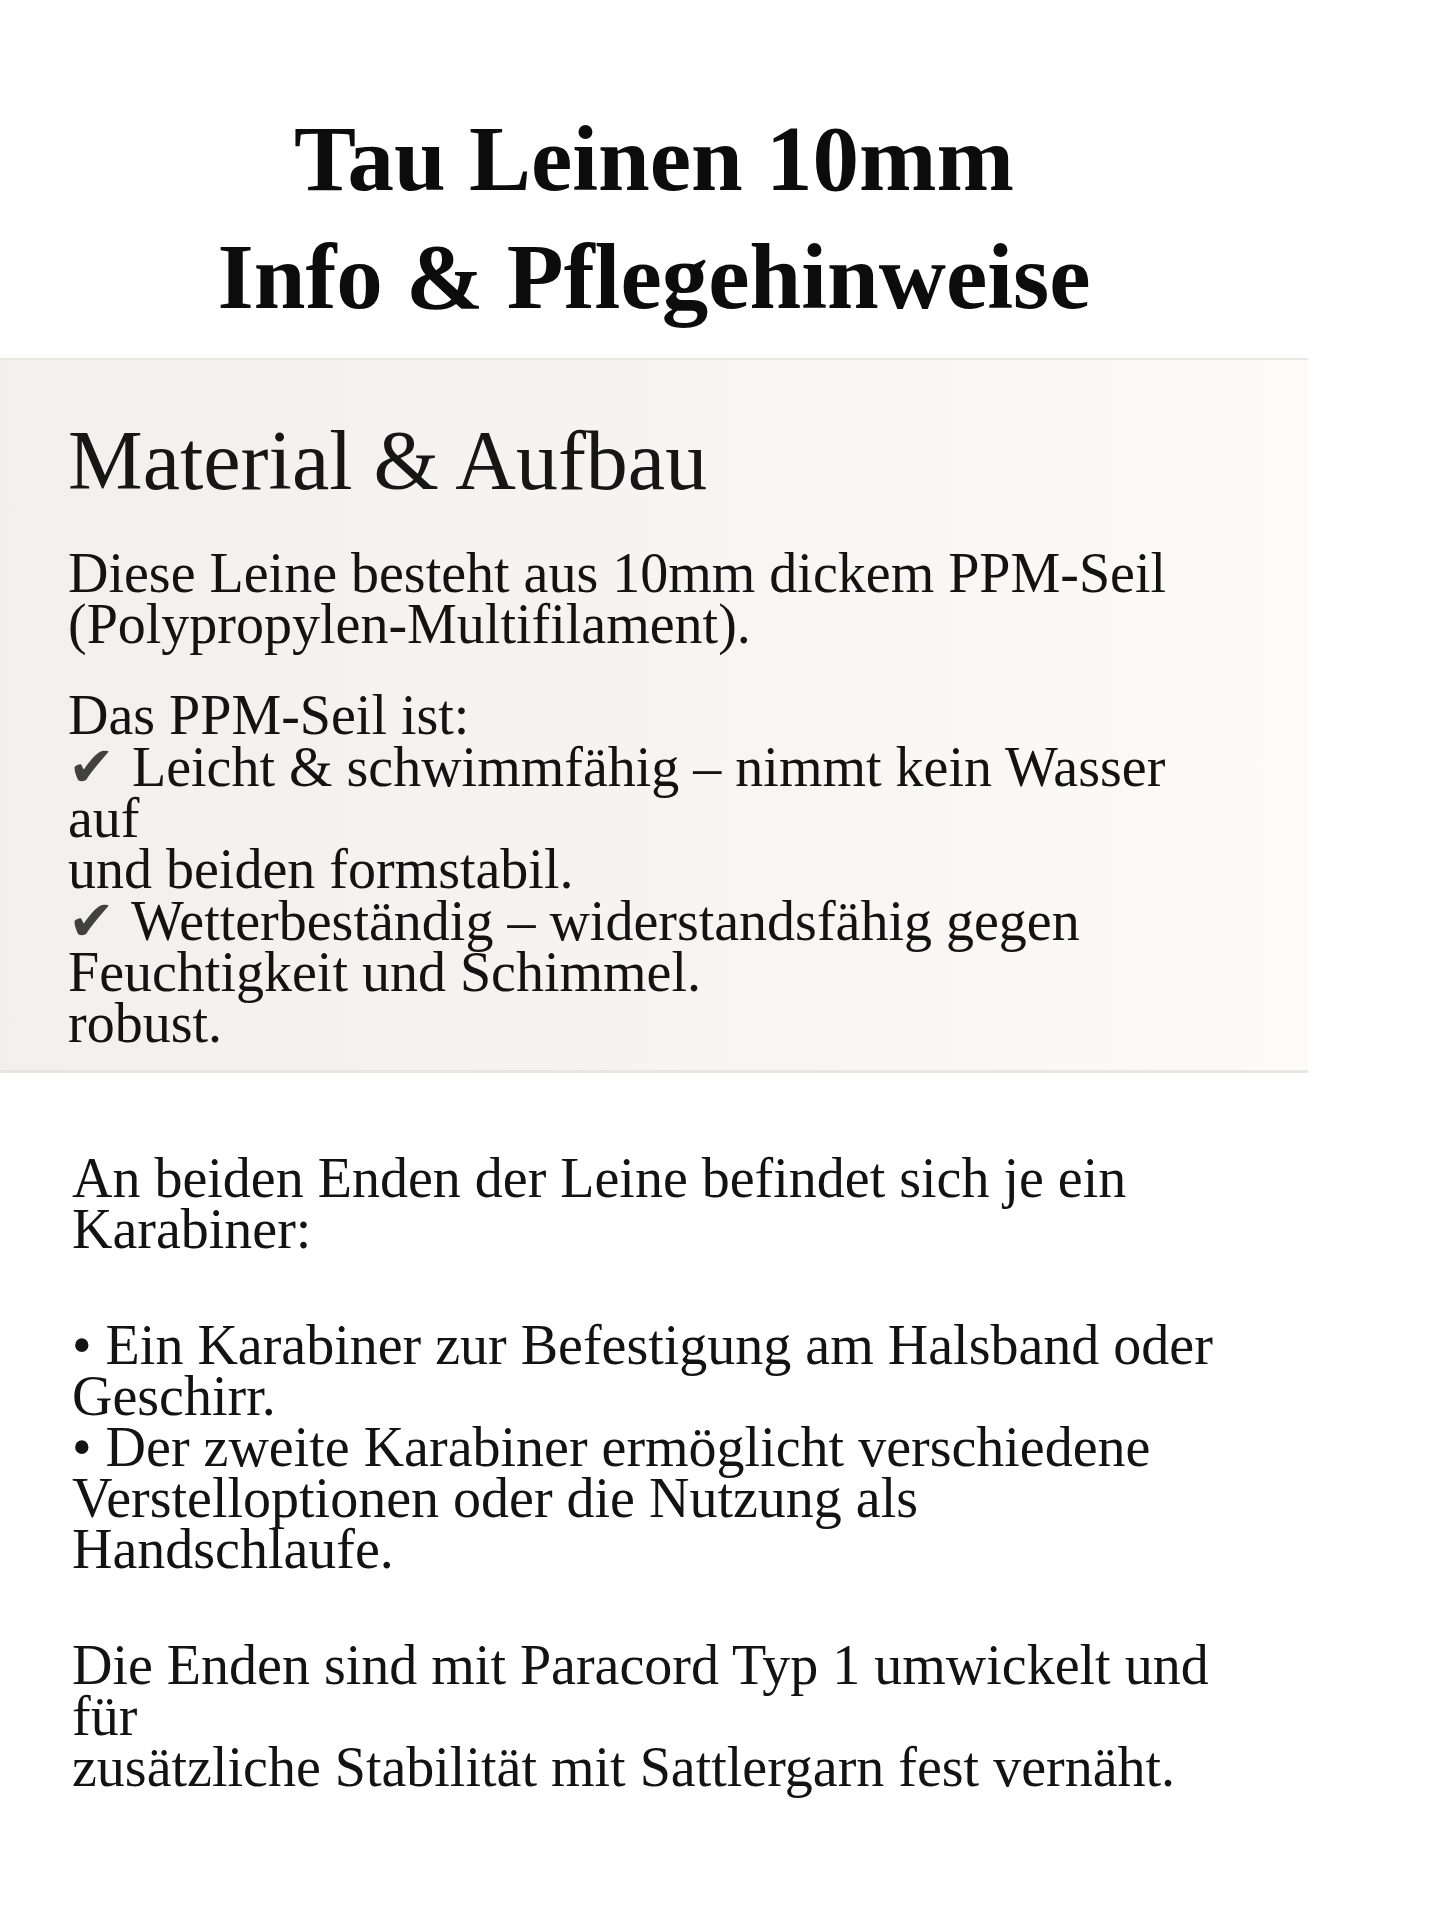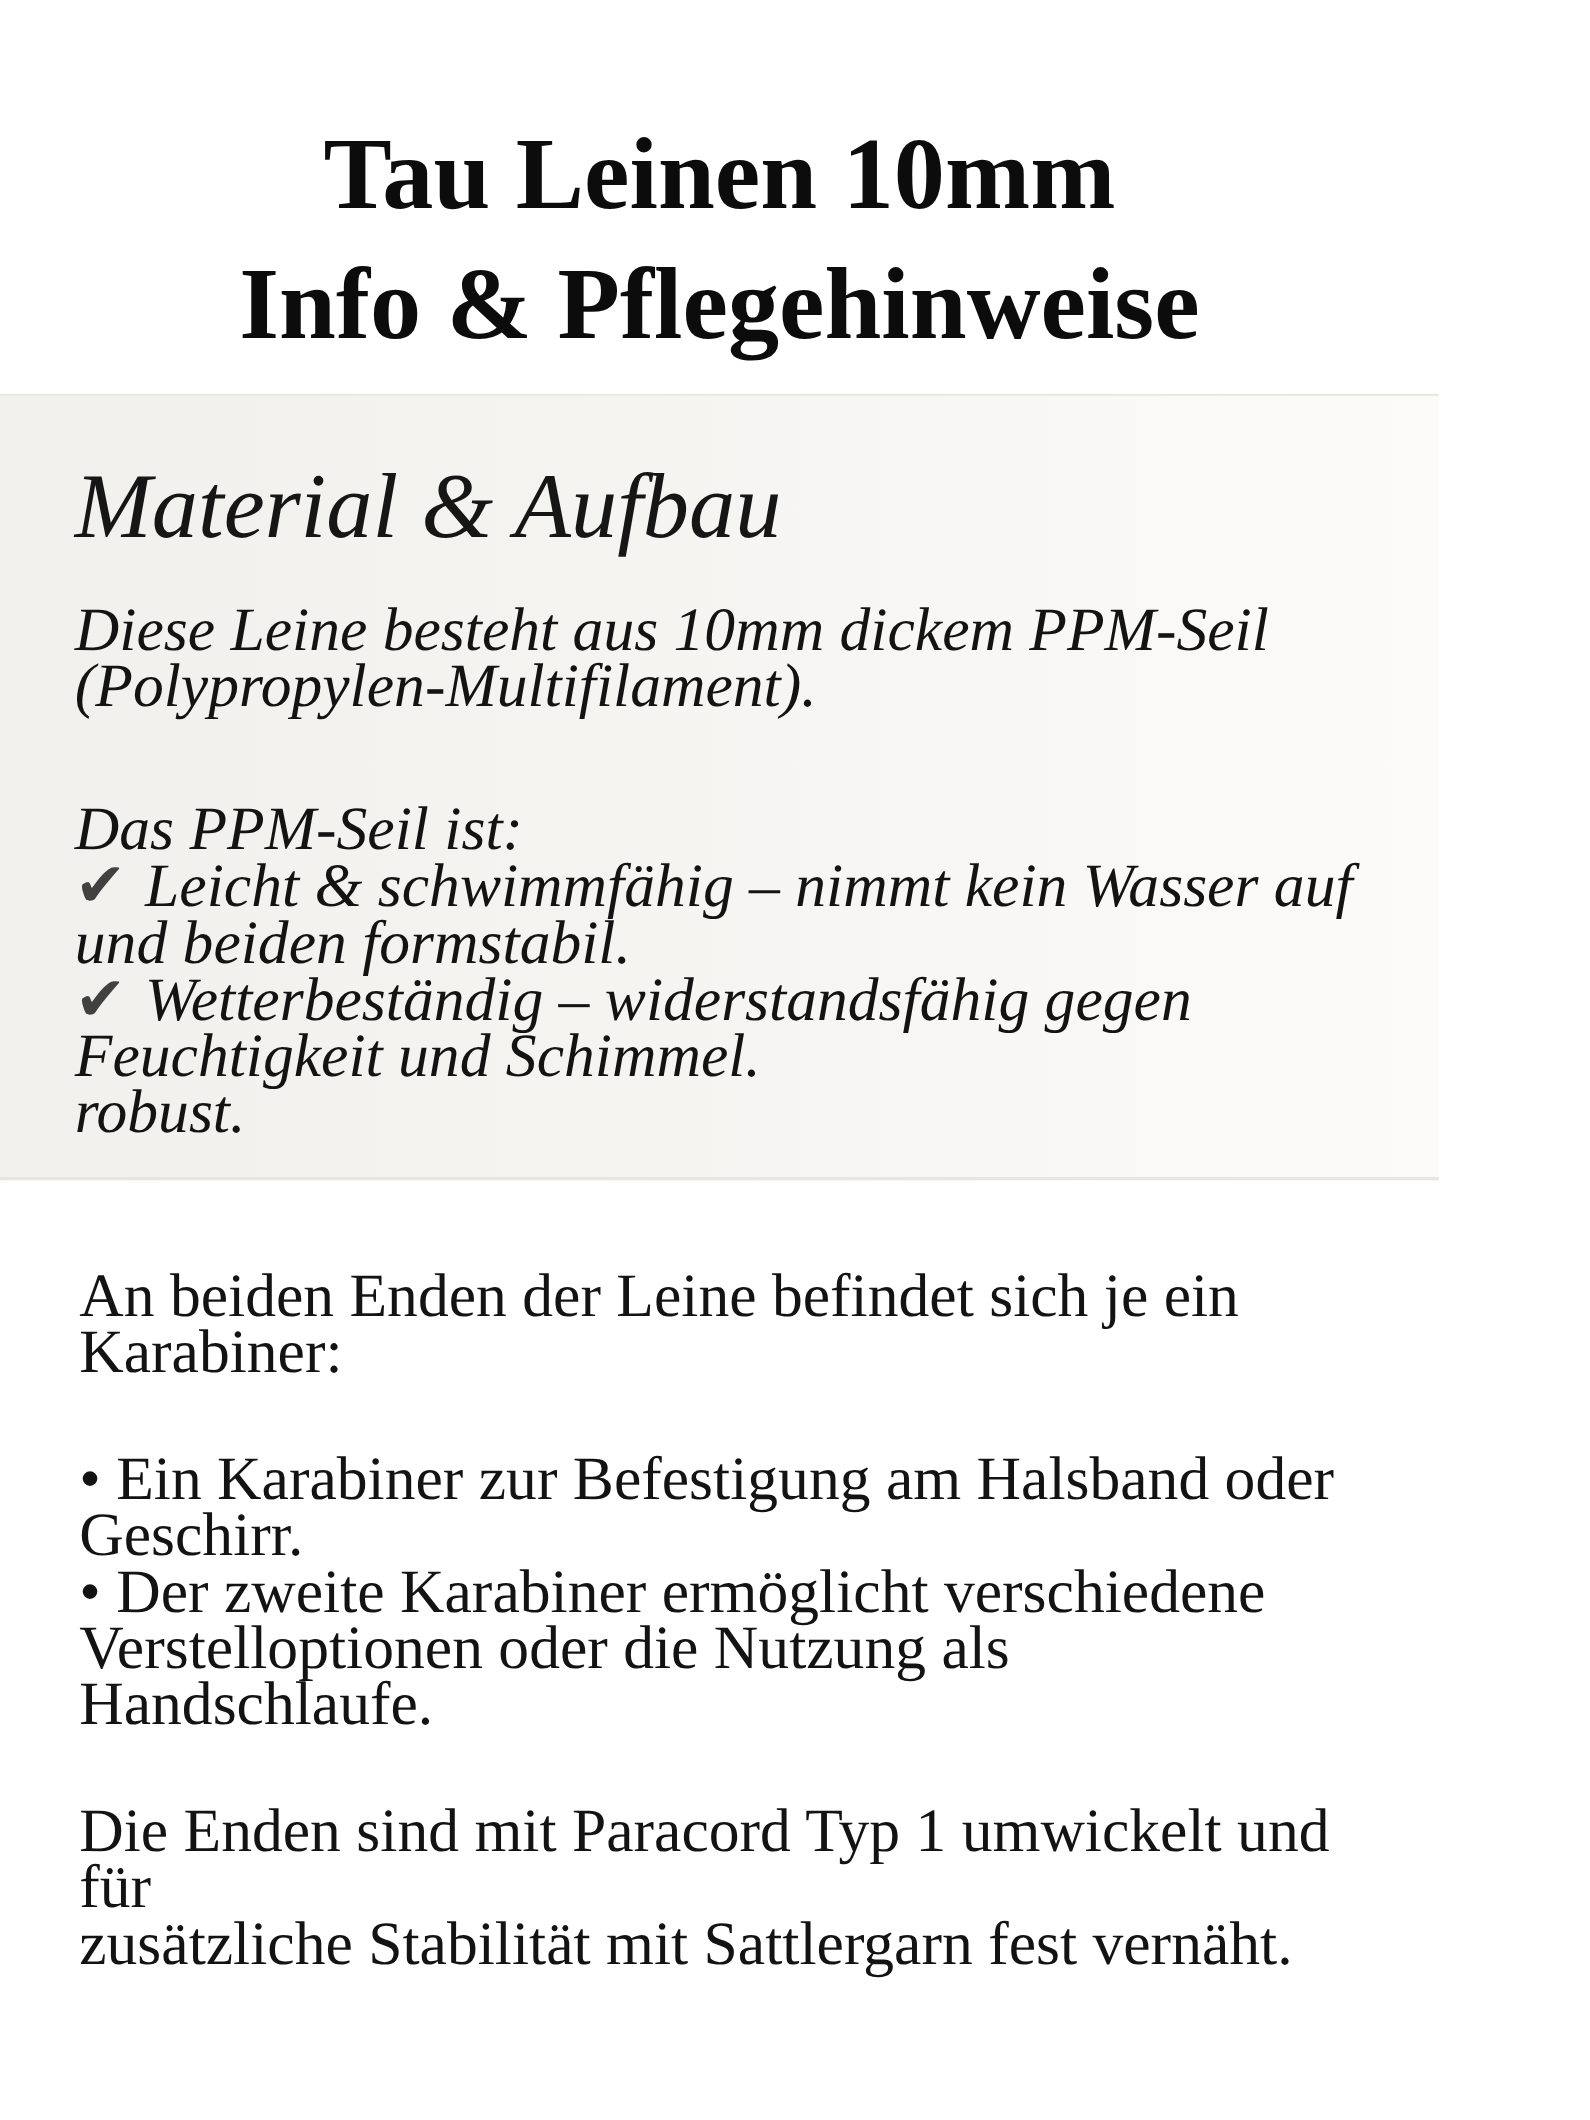--- a/index.html
+++ b/index.html
@@ -21,32 +21,31 @@
     color: #0c0c0c;
   }
   .panel {
     margin-top: 22px;
     height: 715px;
     box-sizing: border-box;
     padding: 0 60px 0 68px;
     background: linear-gradient(90deg, #f2f0ec 0%, #f6f4f1 45%, #fcfbf9 100%);
     border-top: 2px solid #ebe8e2;
     border-bottom: 3px solid #e9e6e0;
-    font-style: italic;
   }
   .section-heading {
     margin: 56px 0 0 0;
     font-size: 84px;
     font-weight: normal;
     line-height: 90px;
     color: #161616;
   }
   .body-text { font-size: 56px; line-height: 51px; color: #131313; }
   .intro { margin-top: 42px; white-space: pre-line; }
-  .list-label { margin-top: 79px; }
+  .list-label { margin-top: 40px; }
   .bline { line-height: 51px; }
   .check {
     font-family: "DejaVu Sans", "Liberation Sans", sans-serif;
     color: #414141;
     margin-right: 3px;
   }
   .bullet { color: #131313; }
   .white-section {
     margin-top: 80px;
     padding: 0 60px 0 72px;

